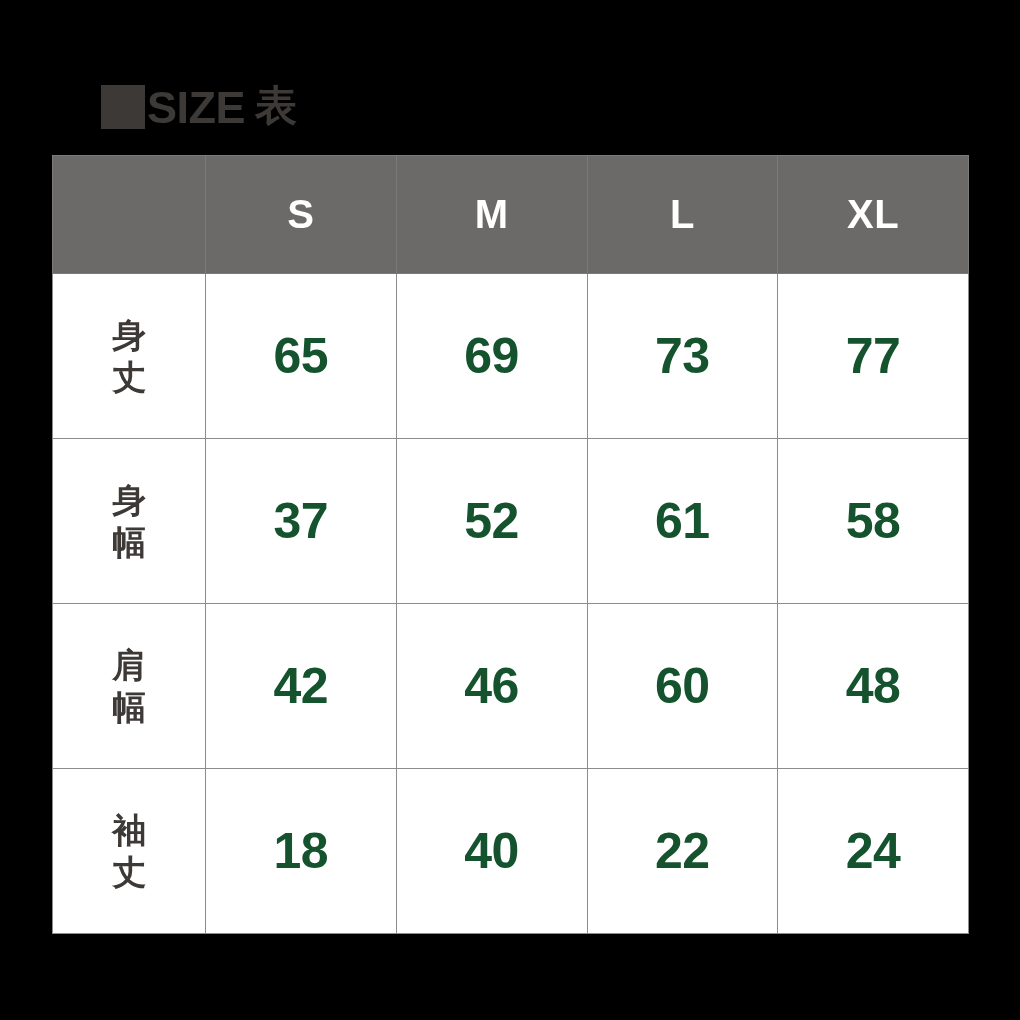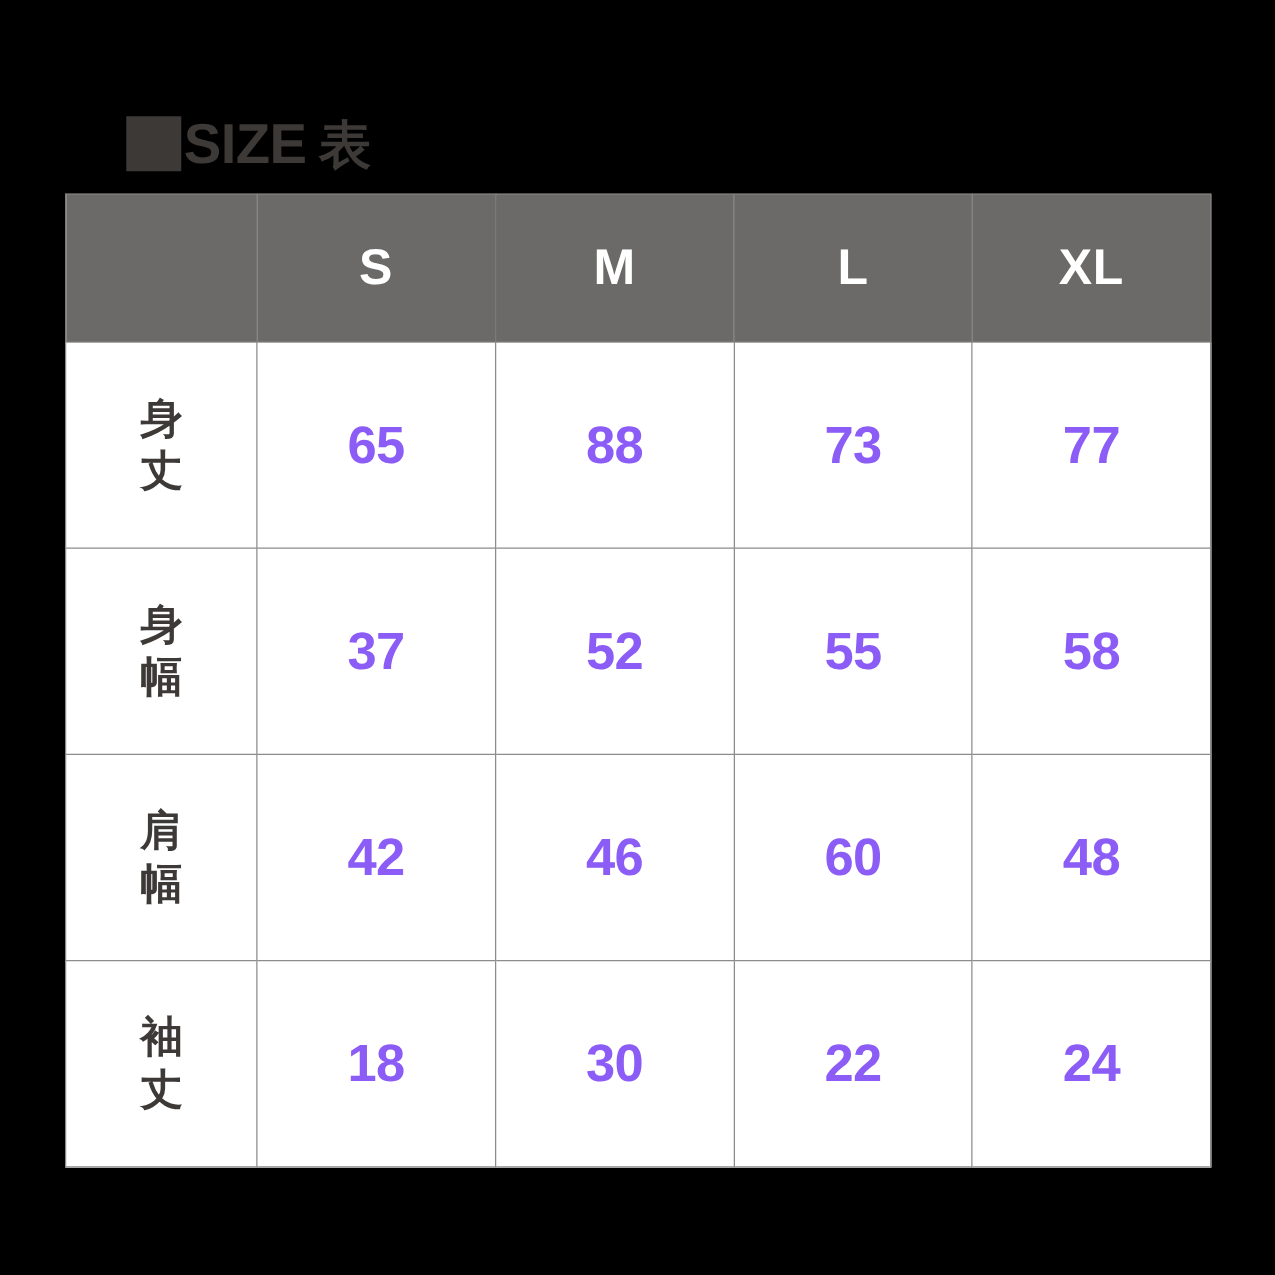--- a/index.html
+++ b/index.html
@@ -20,21 +20,21 @@
     height: 1020px;
     background: #000000;
   }
 
   
   .title-row {
     position: absolute;
     left: 57px;
     top: 85px;
     display: flex;
-    align-items: flex-end;
+    align-items: flex-start;
     height: 52px;
     padding-left: 44px;
   }
   .title-bullet {
     width: 44px;
     height: 44px;
     background: #3c3937;
     display: block;
     flex: 0 0 auto;
   }
@@ -89,22 +89,22 @@
     border-color: #7c7a79;
   }
   .size-table thead th.corner-cell {
     background: #6c6a69;
   }
 
   
   .size-table tbody tr { height: 165px; }
   .size-table tbody td {
     background: #ffffff;
-    color: #8b5cf6;
-    font-size: 42px;
+    color: #14532d;
+    font-size: 50px;
     font-weight: 700;
     letter-spacing: -0.5px;
   }
   .size-table tbody td.row-label {
     font-size: 34px;
     font-weight: 700;
     color: #3c3937;
     line-height: 1.25;
     font-family: "DejaVu Sans", "Liberation Sans", sans-serif;
   }
@@ -141,54 +141,54 @@
       </tr>
     </thead>
     <tbody>
 
       <tr>
         <td class="row-label">
           <span class="vert-char">身</span>
           <span class="vert-char">丈</span>
         </td>
         <td>65</td>
-        <td>88</td>
+        <td>69</td>
         <td>73</td>
         <td>77</td>
       </tr>
 
       <tr>
         <td class="row-label">
           <span class="vert-char">身</span>
           <span class="vert-char">幅</span>
         </td>
         <td>37</td>
         <td>52</td>
-        <td>55</td>
+        <td>61</td>
         <td>58</td>
       </tr>
 
       <tr>
         <td class="row-label">
           <span class="vert-char">肩</span>
           <span class="vert-char">幅</span>
         </td>
         <td>42</td>
         <td>46</td>
         <td>60</td>
         <td>48</td>
       </tr>
 
       <tr>
         <td class="row-label">
           <span class="vert-char">袖</span>
           <span class="vert-char">丈</span>
         </td>
         <td>18</td>
-        <td>30</td>
+        <td>40</td>
         <td>22</td>
         <td>24</td>
       </tr>
 
     </tbody>
   </table>
 
 </div>
 
 </body></html>

